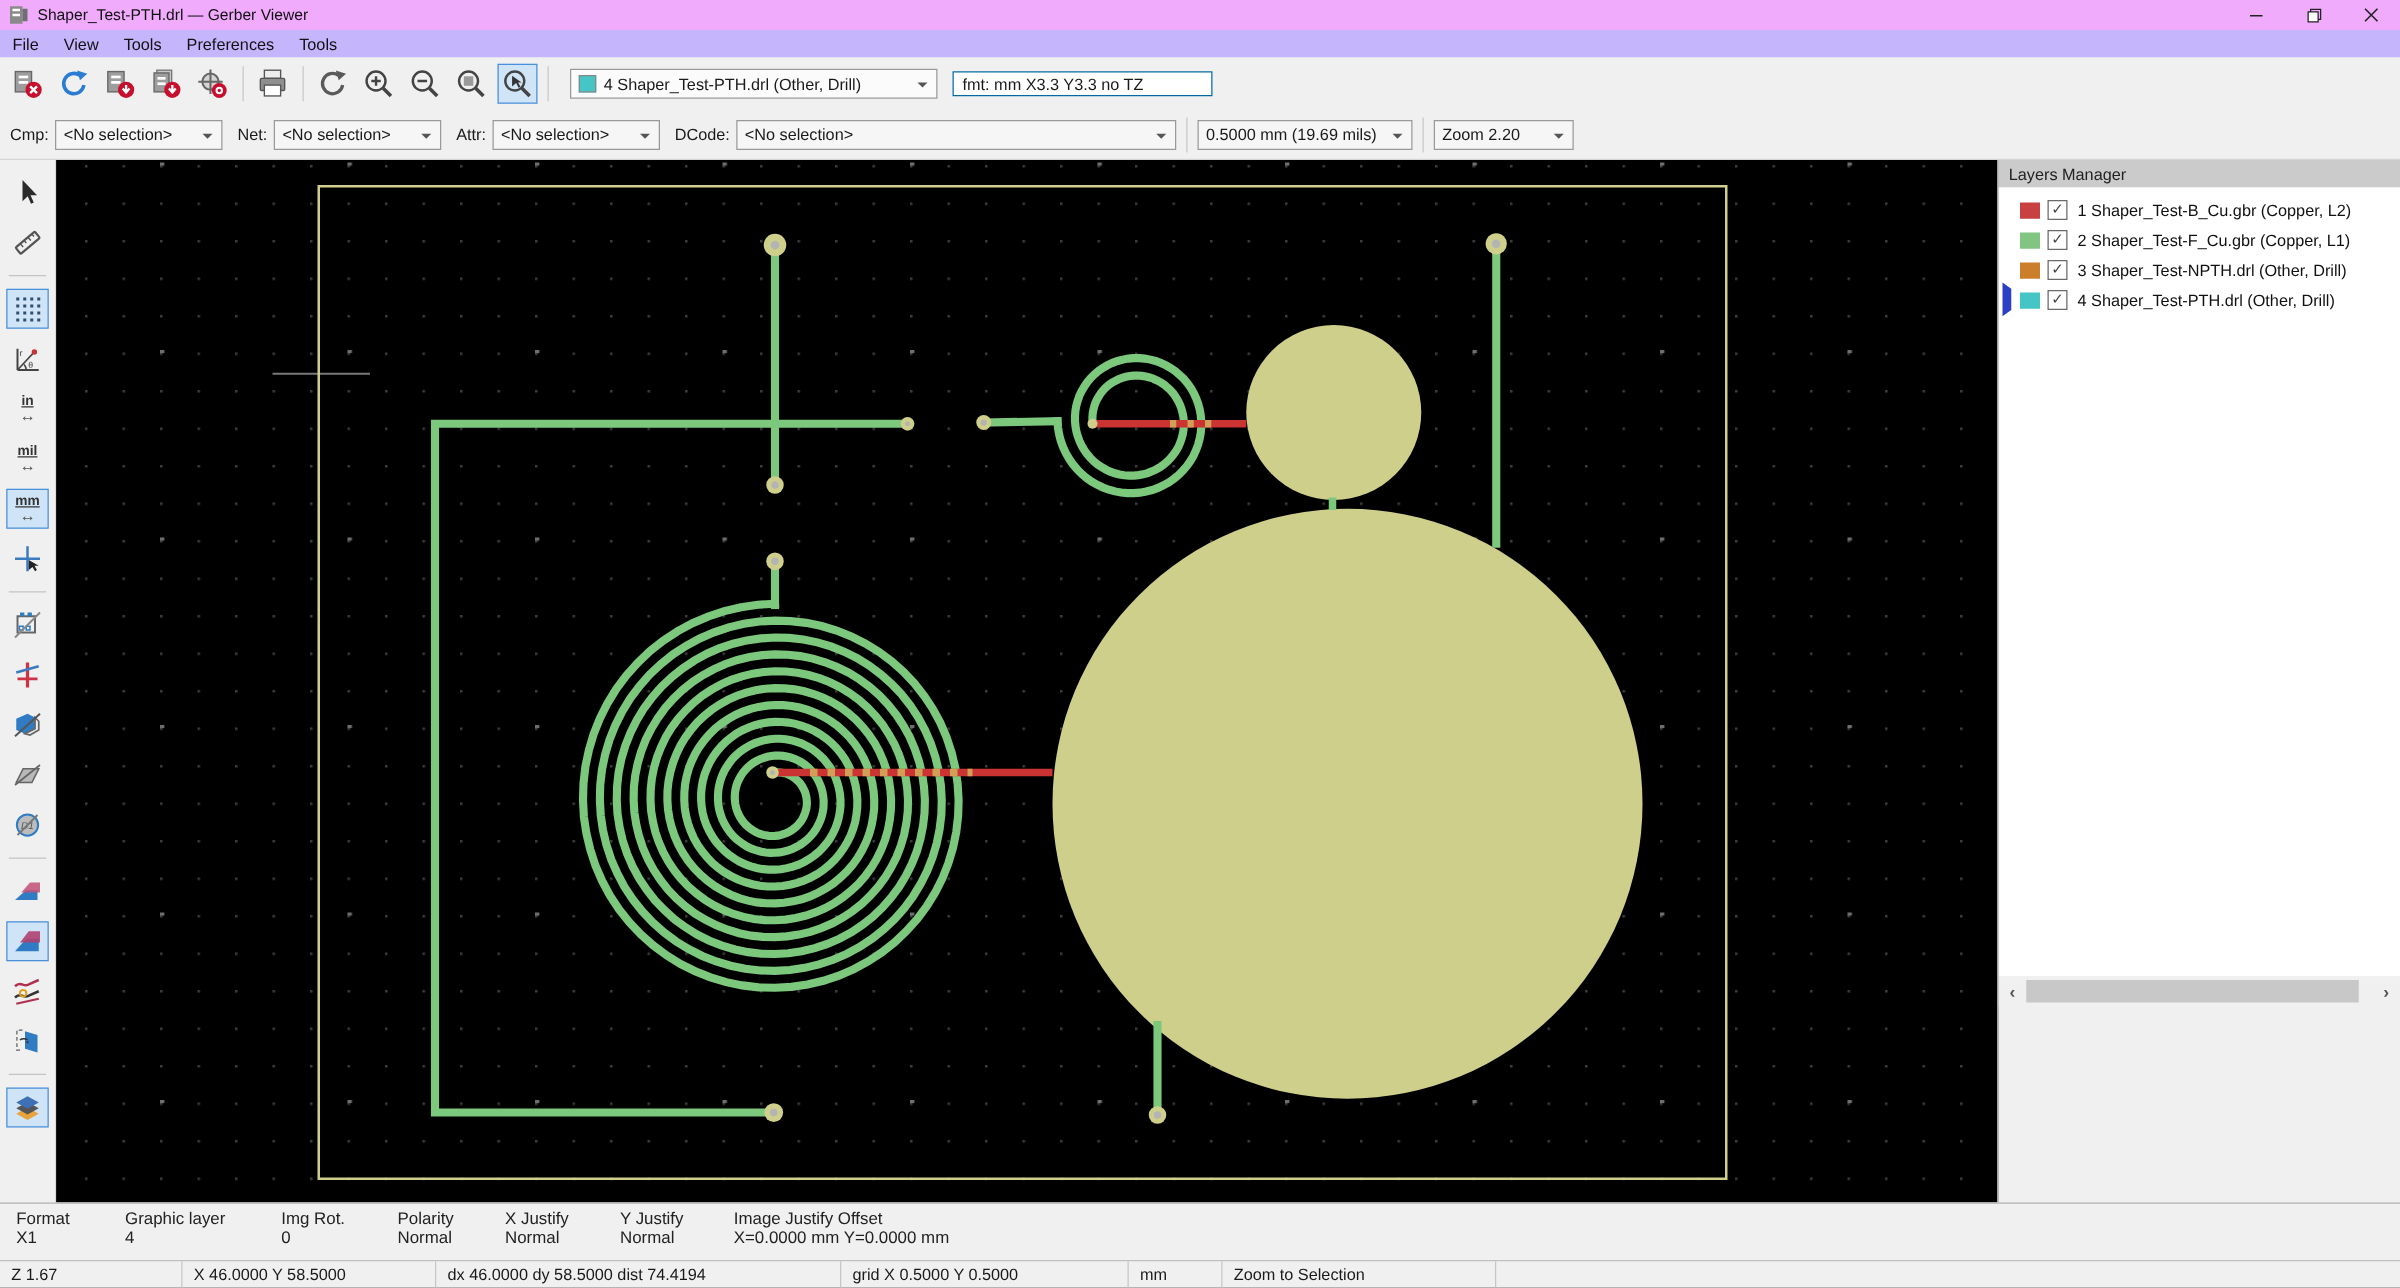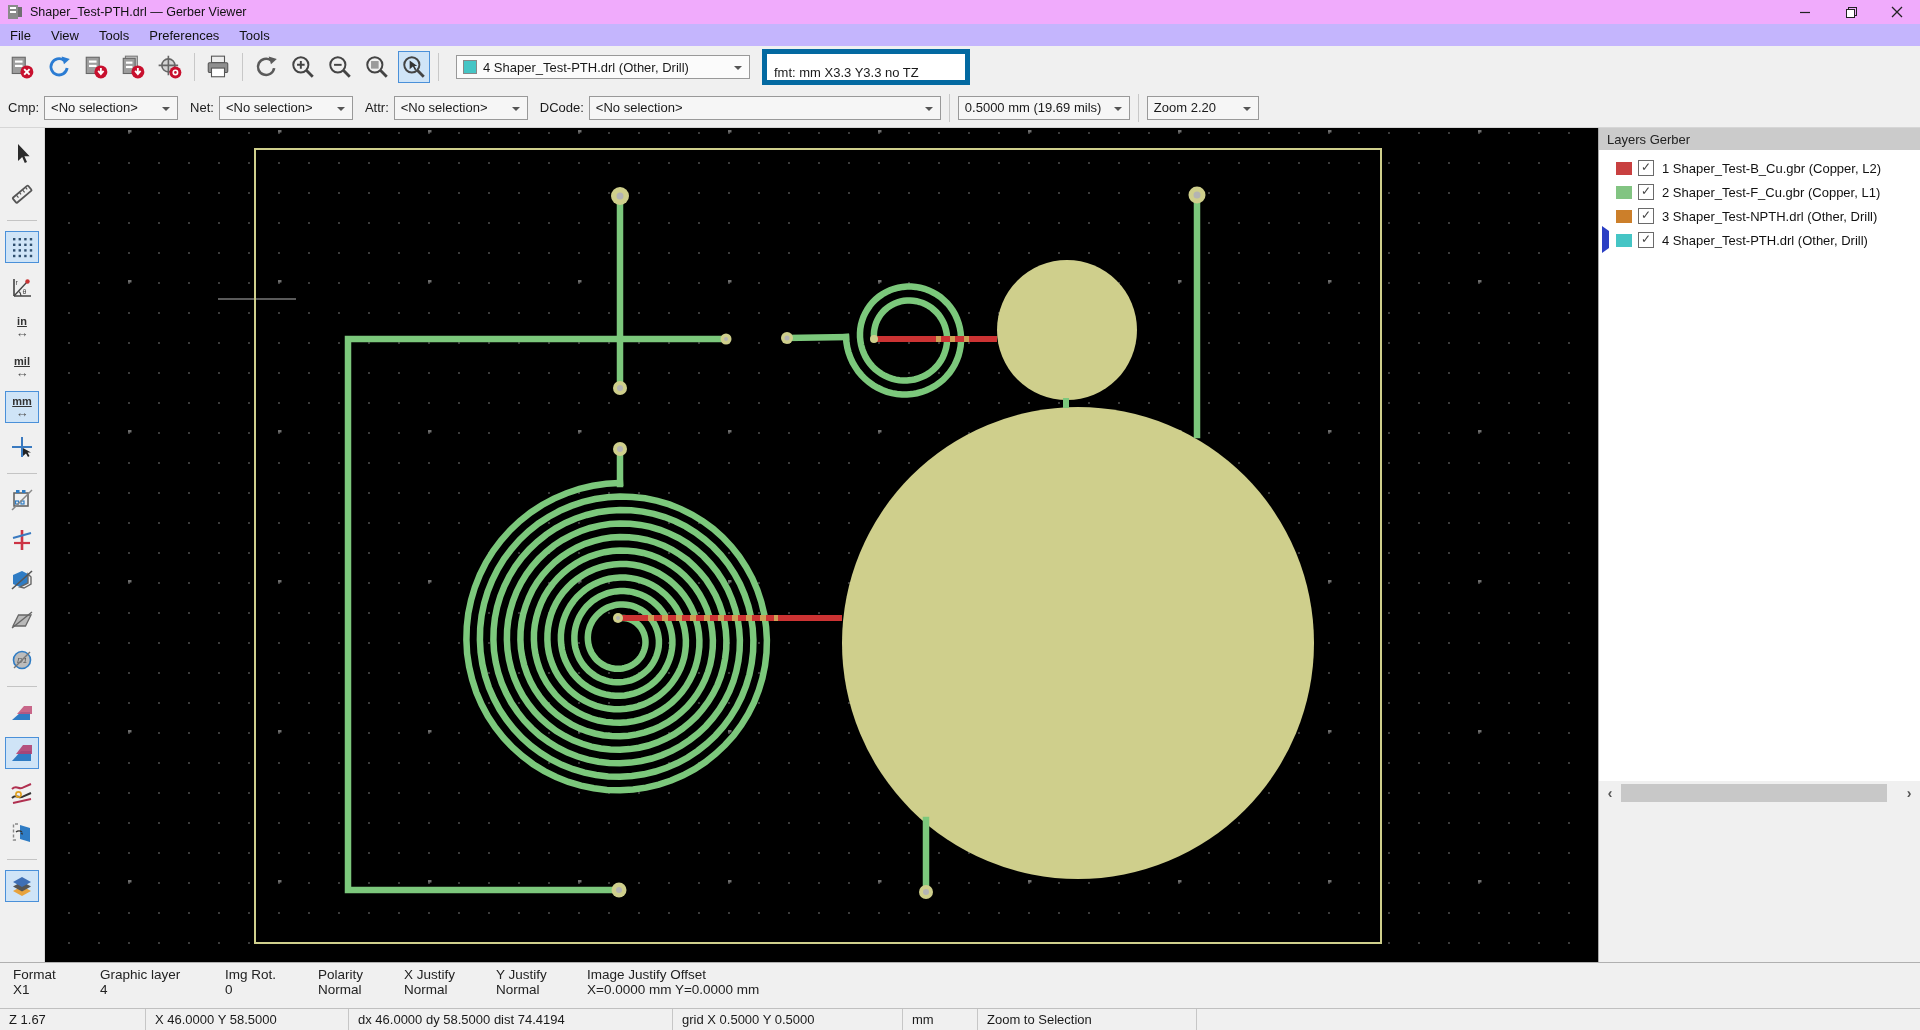--- a/index.html
+++ b/index.html
@@ -20,21 +20,21 @@
 
   
   #toolbar1{top:46px;left:0;width:1920px;height:42px;background:#f0f0f0;display:flex;align-items:center;padding-left:6px;box-sizing:border-box}
   .tbtn{width:32px;height:32px;margin-right:5px;display:flex;align-items:center;justify-content:center;border:1px solid transparent;box-sizing:border-box}
   .tbtn.sel{background:#cfe4f7;border:1px solid #4a90d9}
   .tsep{width:1px;height:28px;background:#c8c8c8;margin:0 7px 0 3px}
   .combo{height:24px;border:1px solid #999;background:#fbfbfb;display:flex;align-items:center;
          padding:0 20px 0 6px;font-size:13px;position:relative;box-sizing:border-box;white-space:nowrap}
   .combo::after{content:"";position:absolute;right:7px;top:10px;border:4px solid transparent;border-top-color:#555}
   .combo .sw{width:12px;height:12px;margin-right:6px;border:1px solid #888}
-  .textbox{height:36px;border:5px solid #0369a1;background:#fff;display:flex;align-items:flex-end;
+  .textbox{height:20px;border:1px solid #0369a1;background:#fff;display:flex;align-items:center;
            padding:0 7px;font-size:13px;box-sizing:border-box;white-space:nowrap}
   #toolbar2{top:88px;left:0;width:1920px;height:40px;background:#f0f0f0;border-bottom:1px solid #d6d6d6;
             display:flex;align-items:center;padding-left:8px;box-sizing:border-box}
   #toolbar2 .lbl{font-size:13px;margin-right:5px;white-space:nowrap}
   #toolbar2 .combo{background:#f6f6f6}
 
   
   #lefttoolbar{top:128px;left:0;width:45px;height:834px;background:#f0f0f0;border-right:1px solid #d9d9d9;
                display:flex;flex-direction:column;align-items:center;padding-top:10px;box-sizing:border-box}
   .ltbtn{width:34px;height:32px;margin-bottom:8px;display:flex;flex-direction:column;align-items:center;justify-content:center;
@@ -444,21 +444,21 @@
         <circle cx="618" cy="618" r="2"></circle>
         <circle cx="787" cy="338" r="2.5"></circle>
       <circle cx="619" cy="890" r="3"></circle>
         <circle cx="926" cy="892" r="3"></circle>
         <circle cx="1197" cy="195" r="3.5"></circle>
     </g>
   </svg>
 </div>
 
 <div class="abs" id="layers-panel">
-  <div id="lm-title">Layers Gerber</div>
+  <div id="lm-title">Layers Manager</div>
   <div id="lm-list">
     <div class="lm-row">
       <span class="lm-caret"></span>
       <span class="lm-sw" style="background: rgb(200, 64, 64);"></span>
       <span class="cb">✓</span>
       <span class="lm-label">1 Shaper_Test-B_Cu.gbr (Copper, L2)</span>
     </div>
     <div class="lm-row">
       <span class="lm-caret"></span>
       <span class="lm-sw" style="background: rgb(130, 196, 130);"></span>

